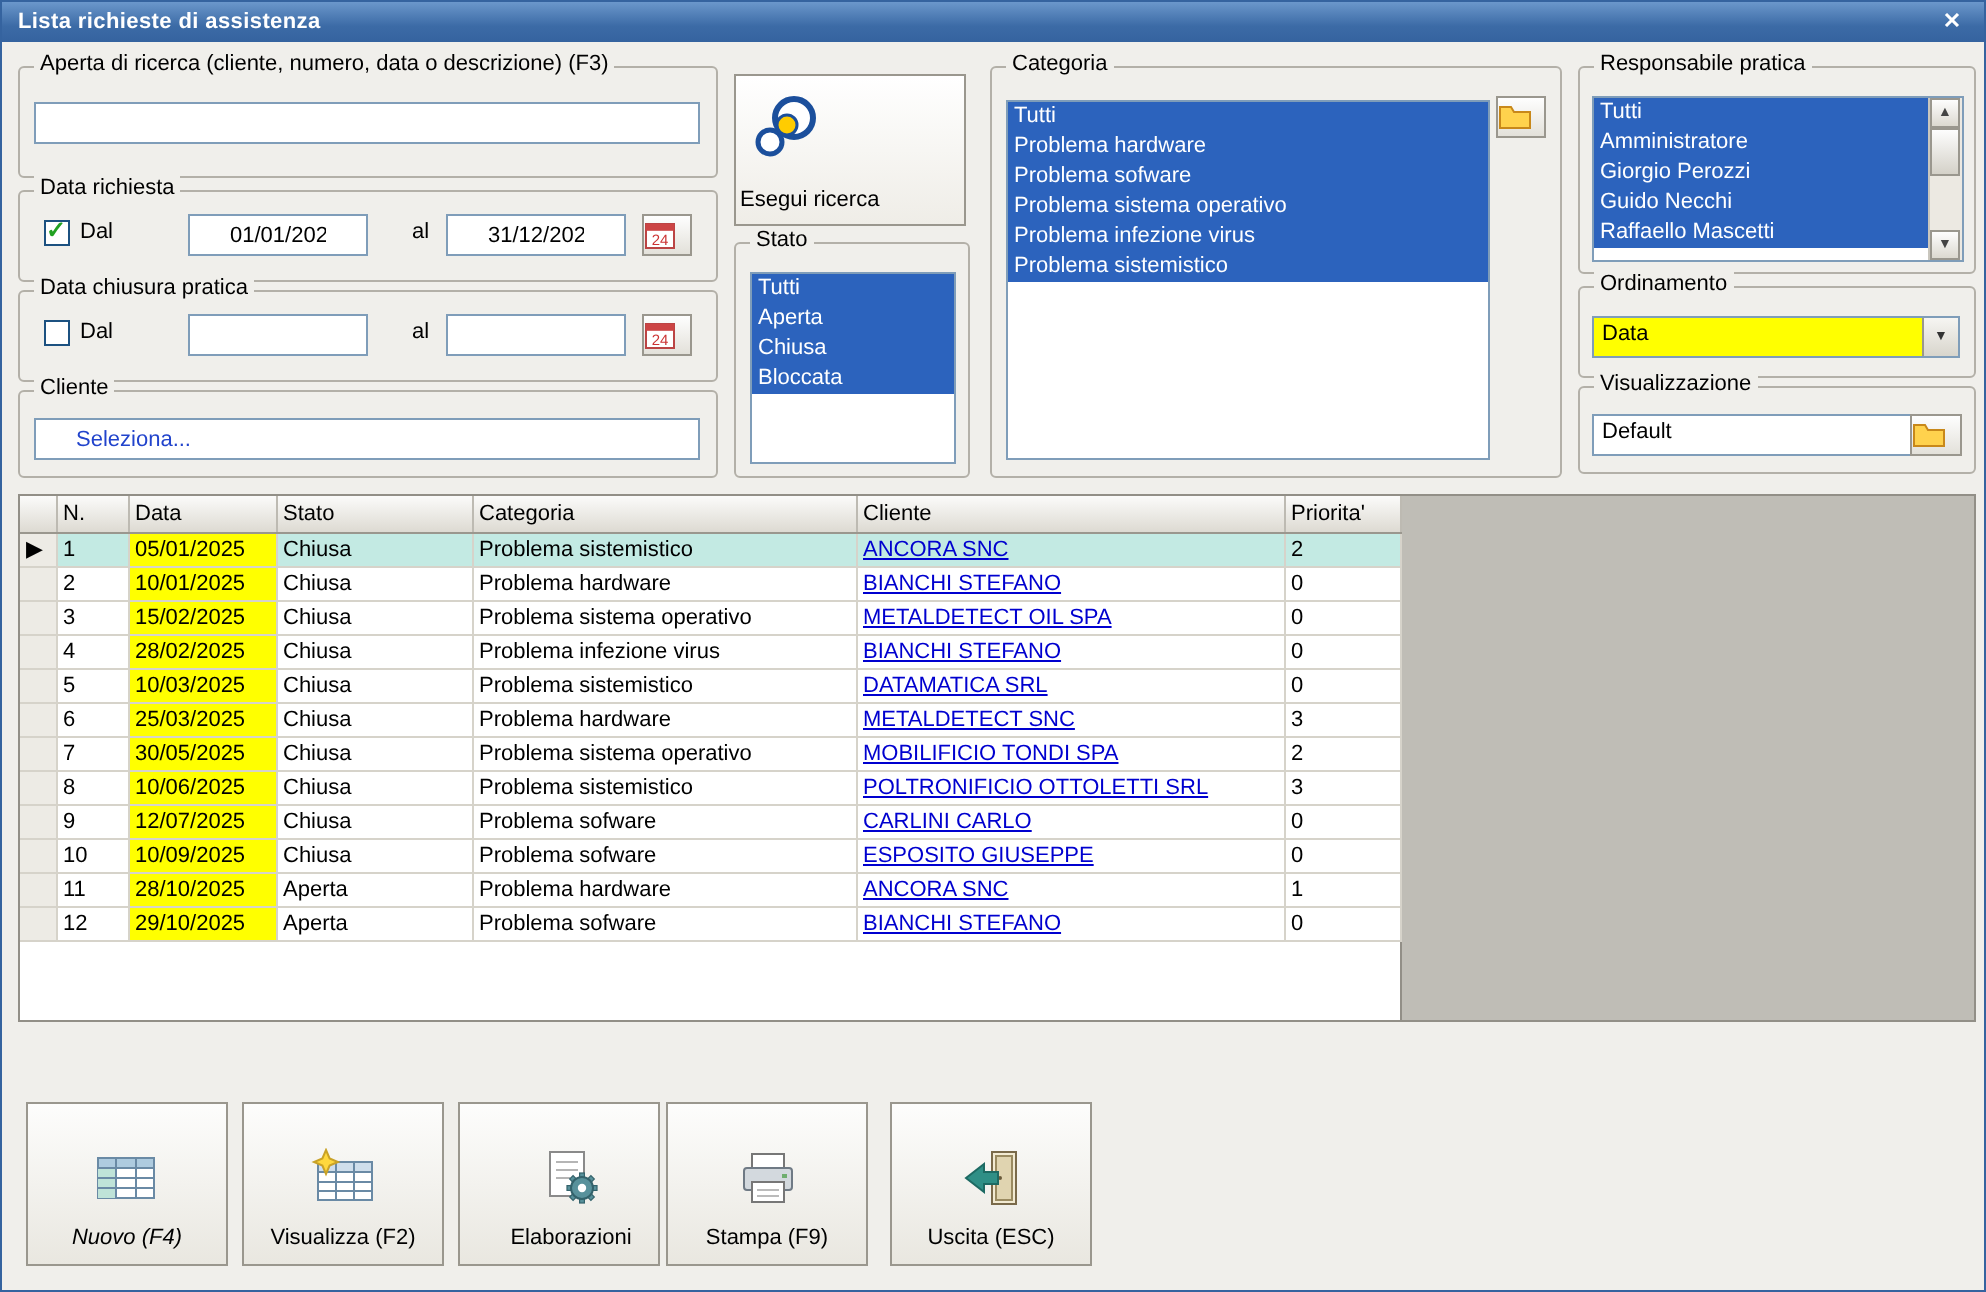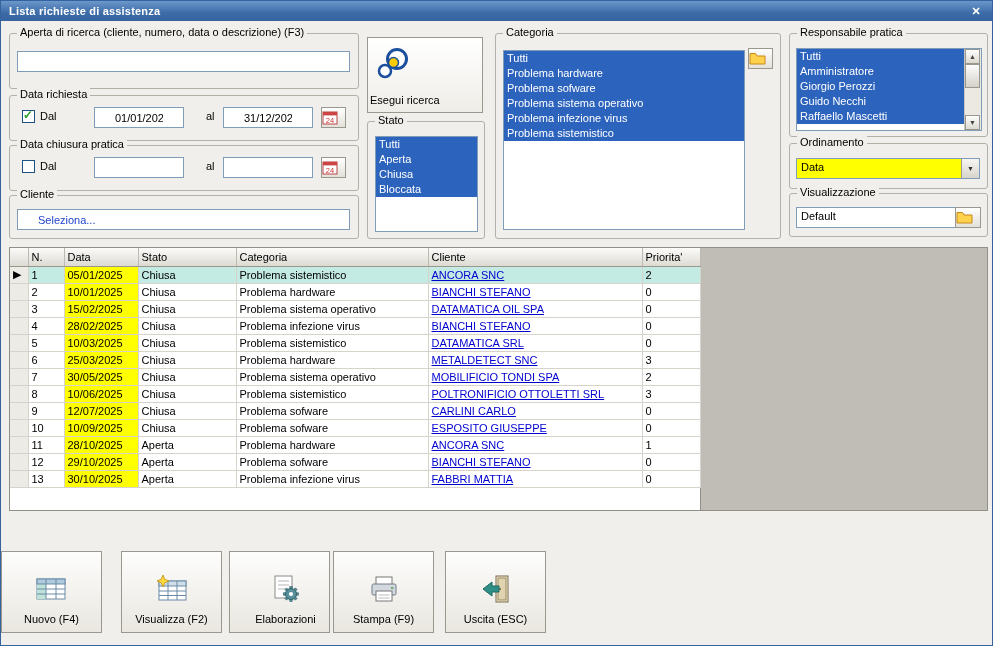--- a/index.html
+++ b/index.html
@@ -211,21 +211,21 @@
               <td class="c-cat">Problema hardware</td>
               <td class="c-cli"><a class="cli">BIANCHI STEFANO</a></td>
               <td class="c-pri">0</td>
             </tr>
             <tr>
               <td class="c-sel"></td>
               <td class="c-n">3</td>
               <td class="c-date">15/02/2025</td>
               <td class="c-stato">Chiusa</td>
               <td class="c-cat">Problema sistema operativo</td>
-              <td class="c-cli"><a class="cli">DATAMATICA OIL SPA</a></td>
+              <td class="c-cli"><a class="cli">METALDETECT OIL SPA</a></td>
               <td class="c-pri">0</td>
             </tr>
             <tr>
               <td class="c-sel"></td>
               <td class="c-n">4</td>
               <td class="c-date">28/02/2025</td>
               <td class="c-stato">Chiusa</td>
               <td class="c-cat">Problema infezione virus</td>
               <td class="c-cli"><a class="cli">BIANCHI STEFANO</a></td>
               <td class="c-pri">0</td>
@@ -295,35 +295,26 @@
             </tr>
             <tr>
               <td class="c-sel"></td>
               <td class="c-n">12</td>
               <td class="c-date">29/10/2025</td>
               <td class="c-stato">Aperta</td>
               <td class="c-cat">Problema sofware</td>
               <td class="c-cli"><a class="cli">BIANCHI STEFANO</a></td>
               <td class="c-pri">0</td>
             </tr>
-            <tr>
-              <td class="c-sel"></td>
-              <td class="c-n">13</td>
-              <td class="c-date">30/10/2025</td>
-              <td class="c-stato">Aperta</td>
-              <td class="c-cat">Problema infezione virus</td>
-              <td class="c-cli"><a class="cli">FABBRI MATTIA</a></td>
-              <td class="c-pri">0</td>
-            </tr>
           </tbody>
       </table>
     </div>
   </div>
 
-  <div class="action" style="left:0;">
+  <div class="action" style="left:12px;font-style:italic;">
     <svg width="34" height="30" viewBox="0 0 34 30">
       <rect x="2" y="5" width="28" height="20" fill="#ffffff" stroke="#6a8aa5"></rect>
       <rect x="2" y="10" width="9" height="15" fill="#bfe3d8"></rect>
       <rect x="2" y="5" width="28" height="5" fill="#aecbdf" stroke="#6a8aa5"></rect>
       <line x1="11" y1="5" x2="11" y2="25" stroke="#6a8aa5"></line>
       <line x1="21" y1="5" x2="21" y2="25" stroke="#6a8aa5"></line>
       <line x1="2" y1="15" x2="30" y2="15" stroke="#6a8aa5"></line>
       <line x1="2" y1="20" x2="30" y2="20" stroke="#6a8aa5"></line>
     </svg>
     <span>Nuovo (F4)</span>

